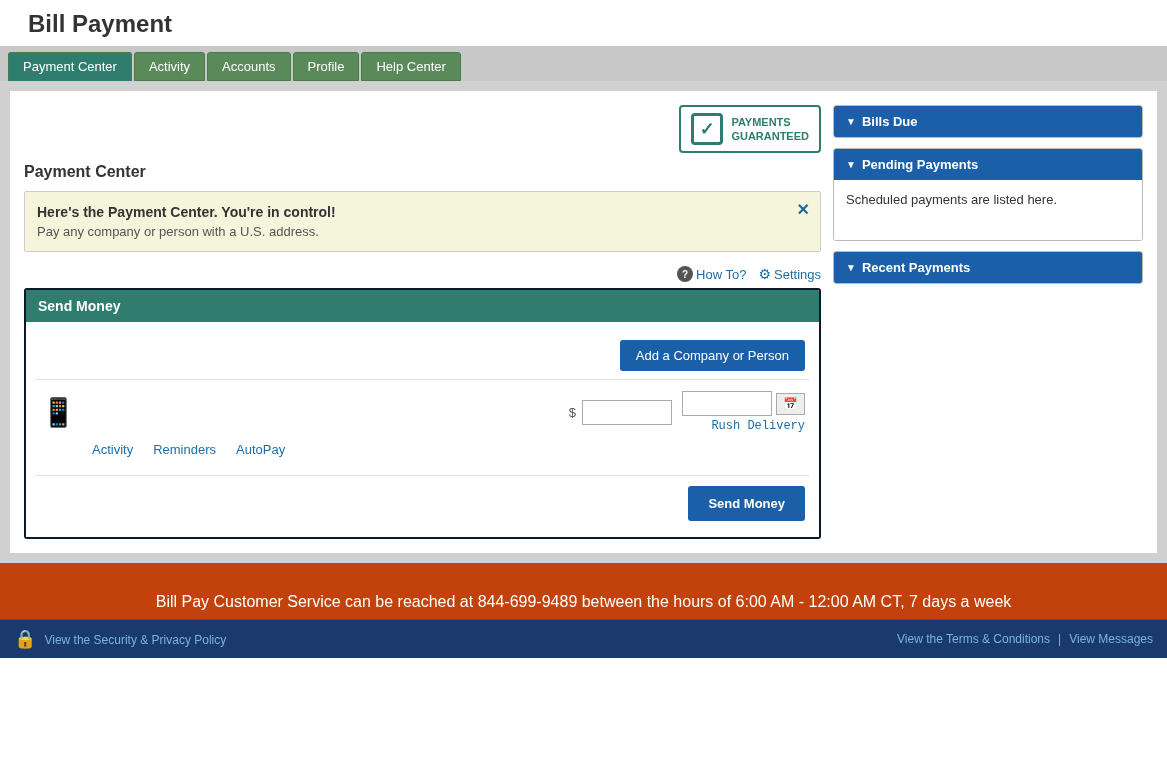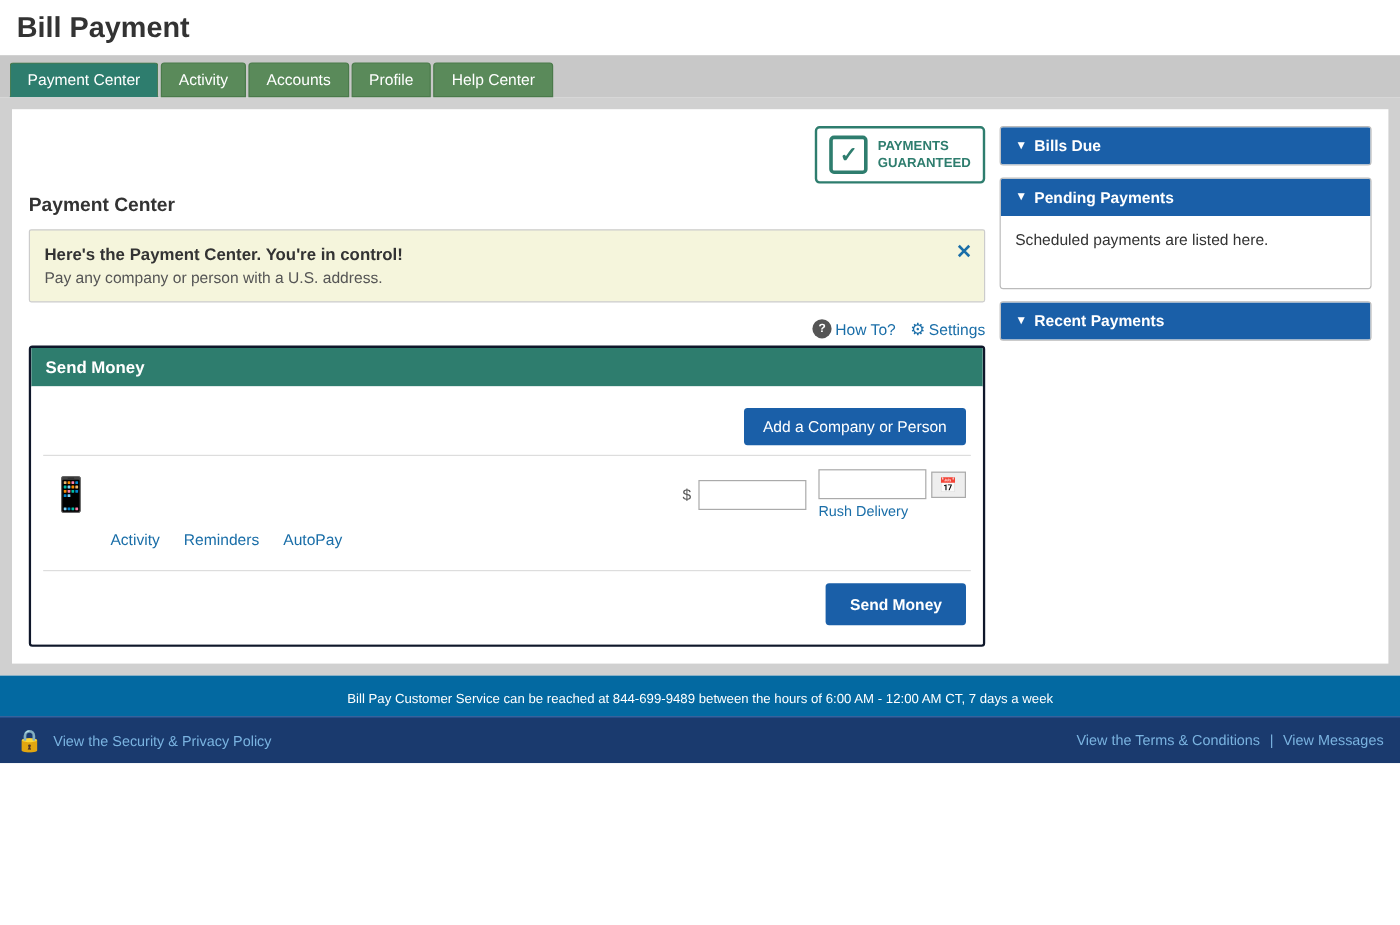--- a/index.html
+++ b/index.html
@@ -1,19 +1,19 @@
 <!DOCTYPE html>
 <html><head>
   <meta charset="utf-8">
   <style>
     * { box-sizing: border-box; margin: 0; padding: 0; }
     body { font-family: Arial, sans-serif; font-size: 13px; background: #fff; color: #333; }
 
     
-    .page-title { font-size: 24px; font-weight: bold; padding: 10px 14px 8px; color: #333; }
+    .page-title { font-size: 24px; font-weight: bold; padding: 10px 14px 8px; color: #333; margin-left: 14px; }
 
     
     .nav-bar { background: #c8c8c8; padding: 6px 8px 0 8px; display: flex; gap: 2px; }
     .nav-tab {
       padding: 6px 14px;
       background: #5a8a5a;
       color: #fff;
       border: 1px solid #4a7a4a;
       cursor: pointer;
       font-size: 13px;
@@ -94,21 +94,21 @@
     .dollar-sign { font-size: 13px; color: #555; }
     .amount-input {
       border: 1px solid #aaa; padding: 4px 6px; width: 90px; font-size: 13px;
     }
     .date-input-group { display: flex; align-items: center; gap: 4px; }
     .date-input { border: 1px solid #aaa; padding: 4px 6px; width: 90px; font-size: 13px; }
     .calendar-btn {
       border: 1px solid #aaa; background: #eee; padding: 3px 6px; cursor: pointer;
       font-size: 12px;
     }
-    .rush-delivery-row { margin-top: 2px; }
+    .rush-delivery-row { text-align: right; margin-top: 2px; font-family: Liberation Mono, monospace; }
     .rush-link { color: #1a6ea8; text-decoration: none; font-size: 12px; cursor: pointer; }
 
     
     .payee-actions { display: flex; gap: 20px; padding: 6px 4px 4px 52px; border-top: none; }
     .payee-action-link { color: #1a6ea8; text-decoration: none; font-size: 13px; cursor: pointer; }
 
     
     .send-money-btn-row { display: flex; justify-content: flex-end; padding: 10px 4px 6px; border-top: 1px solid #ddd; margin-top: 6px; }
     .send-money-btn {
       background: #1a5fa8; color: #fff; border: none; padding: 10px 20px;
@@ -120,21 +120,21 @@
 
     .sidebar-section { border: 1px solid #bbb; border-radius: 3px; overflow: hidden; }
     .sidebar-header {
       background: #1a5fa8; color: #fff; padding: 8px 12px;
       font-size: 13px; font-weight: bold; display: flex; align-items: center; gap: 6px;
     }
     .sidebar-arrow { font-size: 10px; }
     .sidebar-body { background: #fff; padding: 12px; font-size: 13px; color: #333; min-height: 60px; }
 
     
-    .footer { background: #0369a1; color: #fff; text-align: center; padding: 14px 20px 8px; font-size: 11px; }
+    .footer { background: #c2410c; color: #fff; text-align: center; padding: 30px 20px 8px; font-size: 16px; }
     .footer-links-row {
       display: flex; justify-content: space-between; align-items: center;
       padding: 8px 14px; background: #1a3a6e; border-top: 1px solid #2a5a9e;
     }
     .footer-left { display: flex; align-items: center; gap: 8px; }
     .footer-lock { font-size: 18px; color: #aaa; }
     .footer-link { color: #7ab3e0; text-decoration: none; font-size: 12px; cursor: pointer; }
     .footer-copyright { font-size: 11px; color: #bbb; margin-top: 2px; }
     .footer-right { display: flex; gap: 8px; align-items: center; color: #7ab3e0; font-size: 12px; }
     .footer-separator { color: #7ab3e0; }

